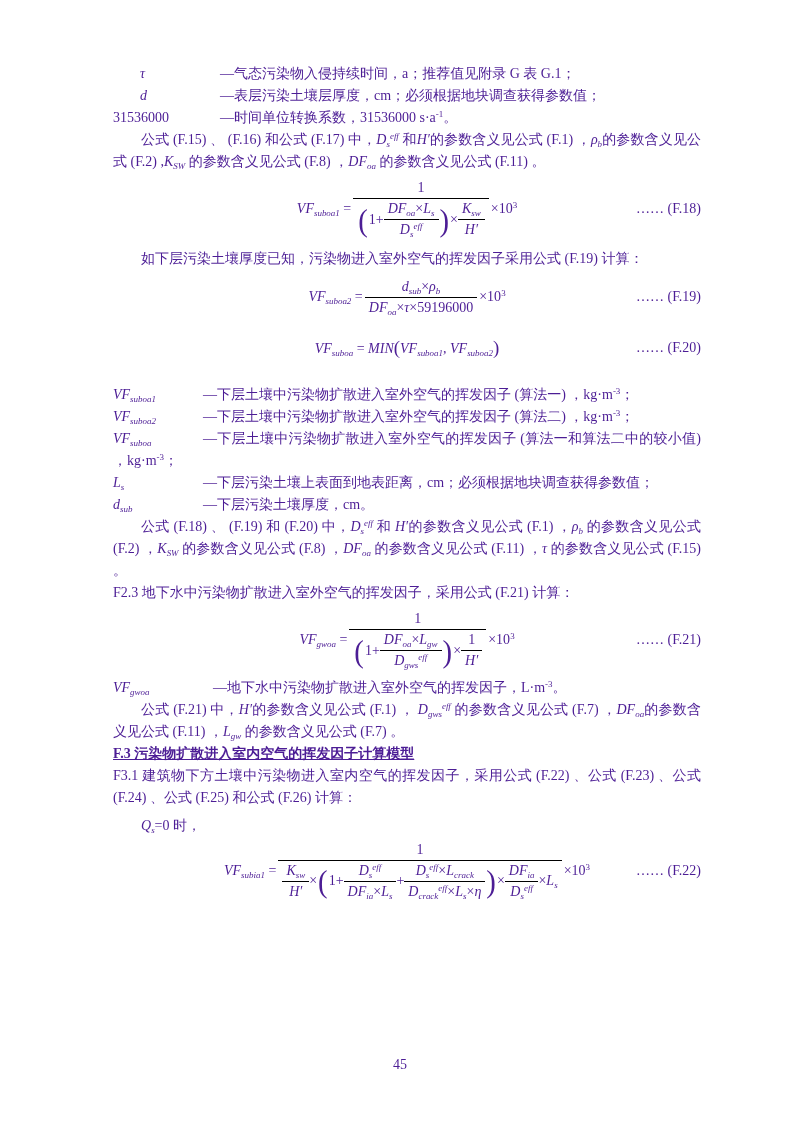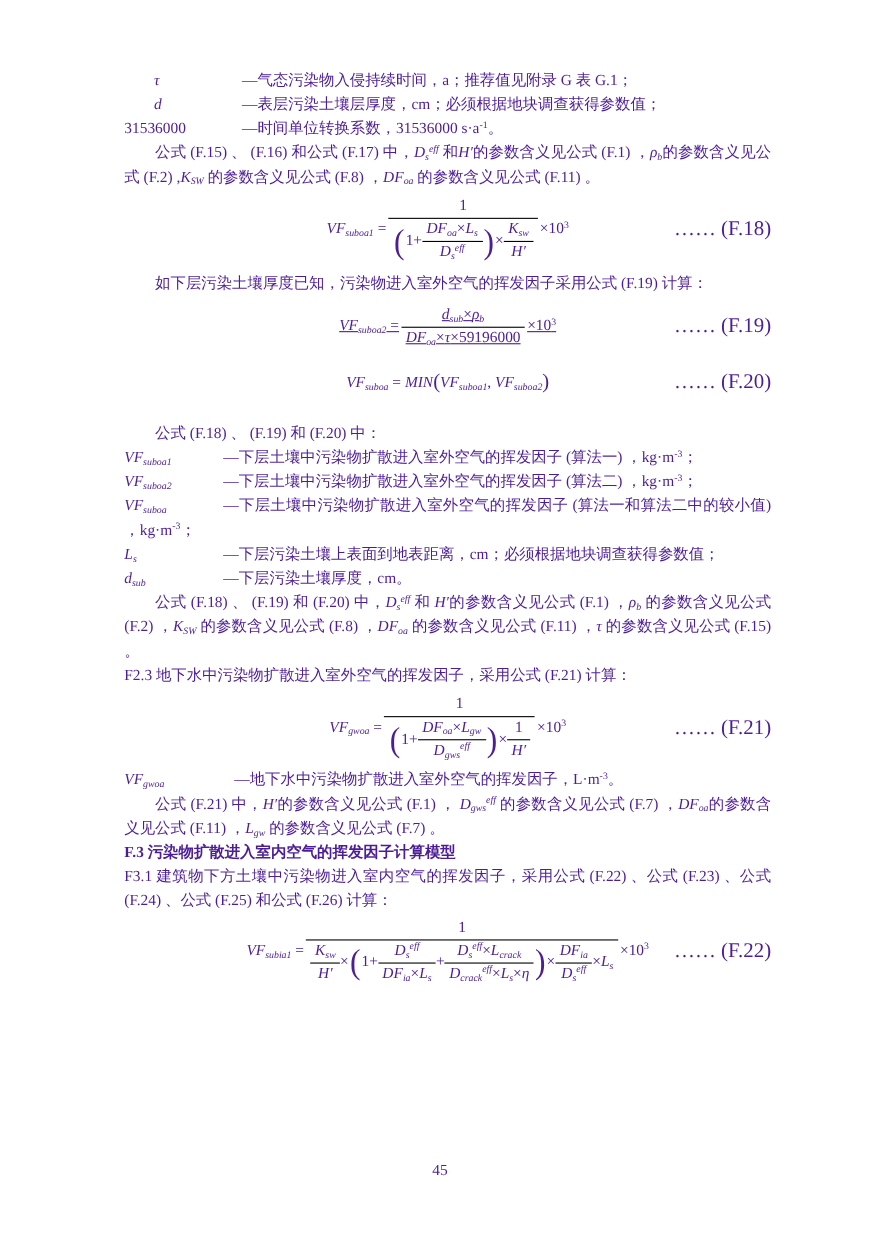--- a/index.html
+++ b/index.html
@@ -1,35 +1,35 @@
 <!DOCTYPE html>
 <html><head>
 <meta charset="utf-8">
 <style>
   html,body{margin:0;padding:0;background:#888;}
   .page{position:relative;width:800px;height:1131px;margin:0 auto;background:#ffffff;
         font-family:"Liberation Serif","DejaVu Serif",serif;color:#4c1d95;overflow:hidden;}
   .content{position:absolute;left:113px;top:63px;width:588px;font-size:14px;line-height:22px;text-align:justify;}
   p{margin:0;}
   .indent{text-indent:28px;}
-  .bold{font-weight:bold;}
+  .bold{font-weight:bold;text-decoration:underline;}
   sub,sup{line-height:0;}
   sub{font-size:64%;vertical-align:-0.3em;}
   sup{font-size:64%;vertical-align:0.55em;}
   .it{font-style:italic;}
   .bd{font-weight:bold;}
   .bigp{font-size:135%;line-height:1;vertical-align:-0.06em;}
   .defrow{margin:0;}
   .term{display:inline-block;text-indent:0;vertical-align:top;}
   .defs-top .term{width:107px;}
   .defs-top .padded .term{padding-left:27px;width:80px;}
   .defs-mid .term{width:90px;}
   
   .eqrow{position:relative;display:flex;align-items:center;justify-content:center;}
-  .eqno{position:absolute;right:0;top:50%;transform:translateY(-50%);font-size:19px;white-space:nowrap;}
+  .eqno{position:absolute;right:0;top:50%;transform:translateY(-50%);font-size:14px;white-space:nowrap;}
   .math{font-size:14px;line-height:1.3;text-align:left;text-indent:0;}
   .mrow{display:inline-flex;align-items:center;}
   .mrow>*{margin:0 1px;}
   .tok{white-space:nowrap;display:inline-block;}
   .frac,.bigfrac{display:inline-flex;flex-direction:column;align-items:stretch;text-align:center;vertical-align:middle;}
   .fnum,.bnum{border-bottom:1px solid #000;padding:0 4px 1px;}
   .fden,.bden{padding:1px 4px 0;}
   .bden{display:flex;align-items:center;justify-content:center;}
   .bnum{align-self:stretch;}
   .paren{font-size:205%;font-weight:300;line-height:1;margin:0 1px;transform:scaleY(1.1);}
@@ -70,40 +70,39 @@
               </span>
           </span>
         </span>
         <span class="tok"><span>×10</span><sup>3</sup></span>
       </span>
       <span class="eqno">…… (F.18)</span>
     </div>
 
     <p class="para indent"><span>如下层污染土壤厚度已知，污染物进入室外空气的挥发因子采用公式 (F.19) 计算：</span></p>
 
-    <div class="eqrow" style="margin:8px 0 2px;text-decoration:underline;">
+    <div class="eqrow" style="margin:8px 0 2px;">
       <span class="math mrow">
         <span class="tok"><span class="it">VF</span><sub class="it">suboa2</sub><span> =</span></span>
         <span class="frac">
             <span class="fnum tok"><span class="it">d</span><sub class="it">sub</sub><span>×</span><span class="it">ρ</span><sub class="it">b</sub></span>
             <span class="fden tok"><span class="it">DF</span><sub class="it">oa</sub><span>×</span><span class="it">τ</span><span>×59196000</span></span>
           </span>
         <span class="tok"><span>×10</span><sup>3</sup></span>
       </span>
       <span class="eqno">…… (F.19)</span>
     </div>
 
     <div class="eqrow" style="margin:22px 0 26px;">
       <span class="math mrow">
         <span class="tok"><span class="it">VF</span><sub class="it">suboa</sub><span> = </span><span class="it">MIN</span><span class="bigp">(</span><span class="it">VF</span><sub class="it">suboa1</sub><span>, </span><span class="it">VF</span><sub class="it">suboa2</sub><span class="bigp">)</span></span>
       </span>
       <span class="eqno">…… (F.20)</span>
     </div>
 
-    <p class="para indent"><span>公式 (F.18) 、 (F.19) 和 (F.20) 中：</span></p>
 
     <div class="defs-mid">
       <p class="defrow"><span class="term"><span class="it">VF</span><sub class="it">suboa1</sub></span><span class="desc"><span>—下层土壤中污染物扩散进入室外空气的挥发因子 (算法一) ，kg·m</span><sup>-3</sup><span>；</span></span></p>
       <p class="defrow"><span class="term"><span class="it">VF</span><sub class="it">suboa2</sub></span><span class="desc"><span>—下层土壤中污染物扩散进入室外空气的挥发因子 (算法二) ，kg·m</span><sup>-3</sup><span>；</span></span></p>
       <p class="defrow"><span class="term"><span class="it">VF</span><sub class="it">suboa</sub></span><span class="desc"><span>—下层土壤中污染物扩散进入室外空气的挥发因子 (算法一和算法二中的较小值) ，kg·m</span><sup>-3</sup><span>；</span></span></p>
       <p class="defrow"><span class="term"><span class="it">L</span><sub class="it">s</sub></span><span class="desc"><span>—下层污染土壤上表面到地表距离，cm；必须根据地块调查获得参数值；</span></span></p>
       <p class="defrow"><span class="term"><span class="it">d</span><sub class="it">sub</sub></span><span class="desc"><span>—下层污染土壤厚度，cm。</span></span></p>
     </div>
 
     <p class="para indent"><span>公式 (F.18) 、 (F.19) 和 (F.20) 中，</span><span class="it">D</span><sub class="it">s</sub><sup class="it">eff</sup><span> 和 </span><span class="it">H′</span><span>的参数含义见公式 (F.1) ，</span><span class="it">ρ</span><sub class="it">b</sub><span> 的参数含义见公式 (F.2) ，</span><span class="it">K</span><sub class="it">SW</sub><span> 的参数含义见公式 (F.8) ，</span><span class="it">DF</span><sub class="it">oa</sub><span> 的参数含义见公式 (F.11) ，</span><span class="it">τ</span><span> 的参数含义见公式 (F.15) 。</span></p>
@@ -136,20 +135,21 @@
     </div>
 
     <p class="defrow"><span class="term" style="width:100px;font-family:Liberation Serif, serif;"><span class="it">VF</span><sub class="it">gwoa</sub></span><span class="desc"><span>—地下水中污染物扩散进入室外空气的挥发因子，L·m</span><sup>-3</sup><span>。</span></span></p>
 
     <p class="para indent"><span>公式 (F.21) 中，</span><span class="it">H′</span><span>的参数含义见公式 (F.1) ， </span><span class="it">D</span><sub class="it">gws</sub><sup class="it">eff</sup><span> 的参数含义见公式 (F.7) ，</span><span class="it">DF</span><sub class="it">oa</sub><span>的参数含义见公式 (F.11) ，</span><span class="it">L</span><sub class="it">gw</sub><span> 的参数含义见公式 (F.7) 。</span></p>
 
     <p class="para bold"><span class="bd">F.3  污染物扩散进入室内空气的挥发因子计算模型</span></p>
 
     <p class="para"><span>F3.1  建筑物下方土壤中污染物进入室内空气的挥发因子，采用公式 (F.22) 、公式 (F.23) 、公式 (F.24) 、公式 (F.25) 和公式 (F.26) 计算：</span></p>
 
+    <p class="para indent" style="margin-top:6px;"><span class="it">Q</span><sub class="it">s</sub><span>=0 时，</span></p>
 
     <div class="eqrow" style="margin:4px 0 8px;">
       <span class="math mrow">
         <span class="tok"><span class="it">VF</span><sub class="it">subia1</sub><span> =</span></span>
         <span class="bigfrac">
           <span class="bnum tok"><span>1</span></span>
           <span class="bden">
             <span class="frac">
                 <span class="fnum tok"><span class="it">K</span><sub class="it">sw</sub></span>
                 <span class="fden tok"><span class="it">H′</span></span>

